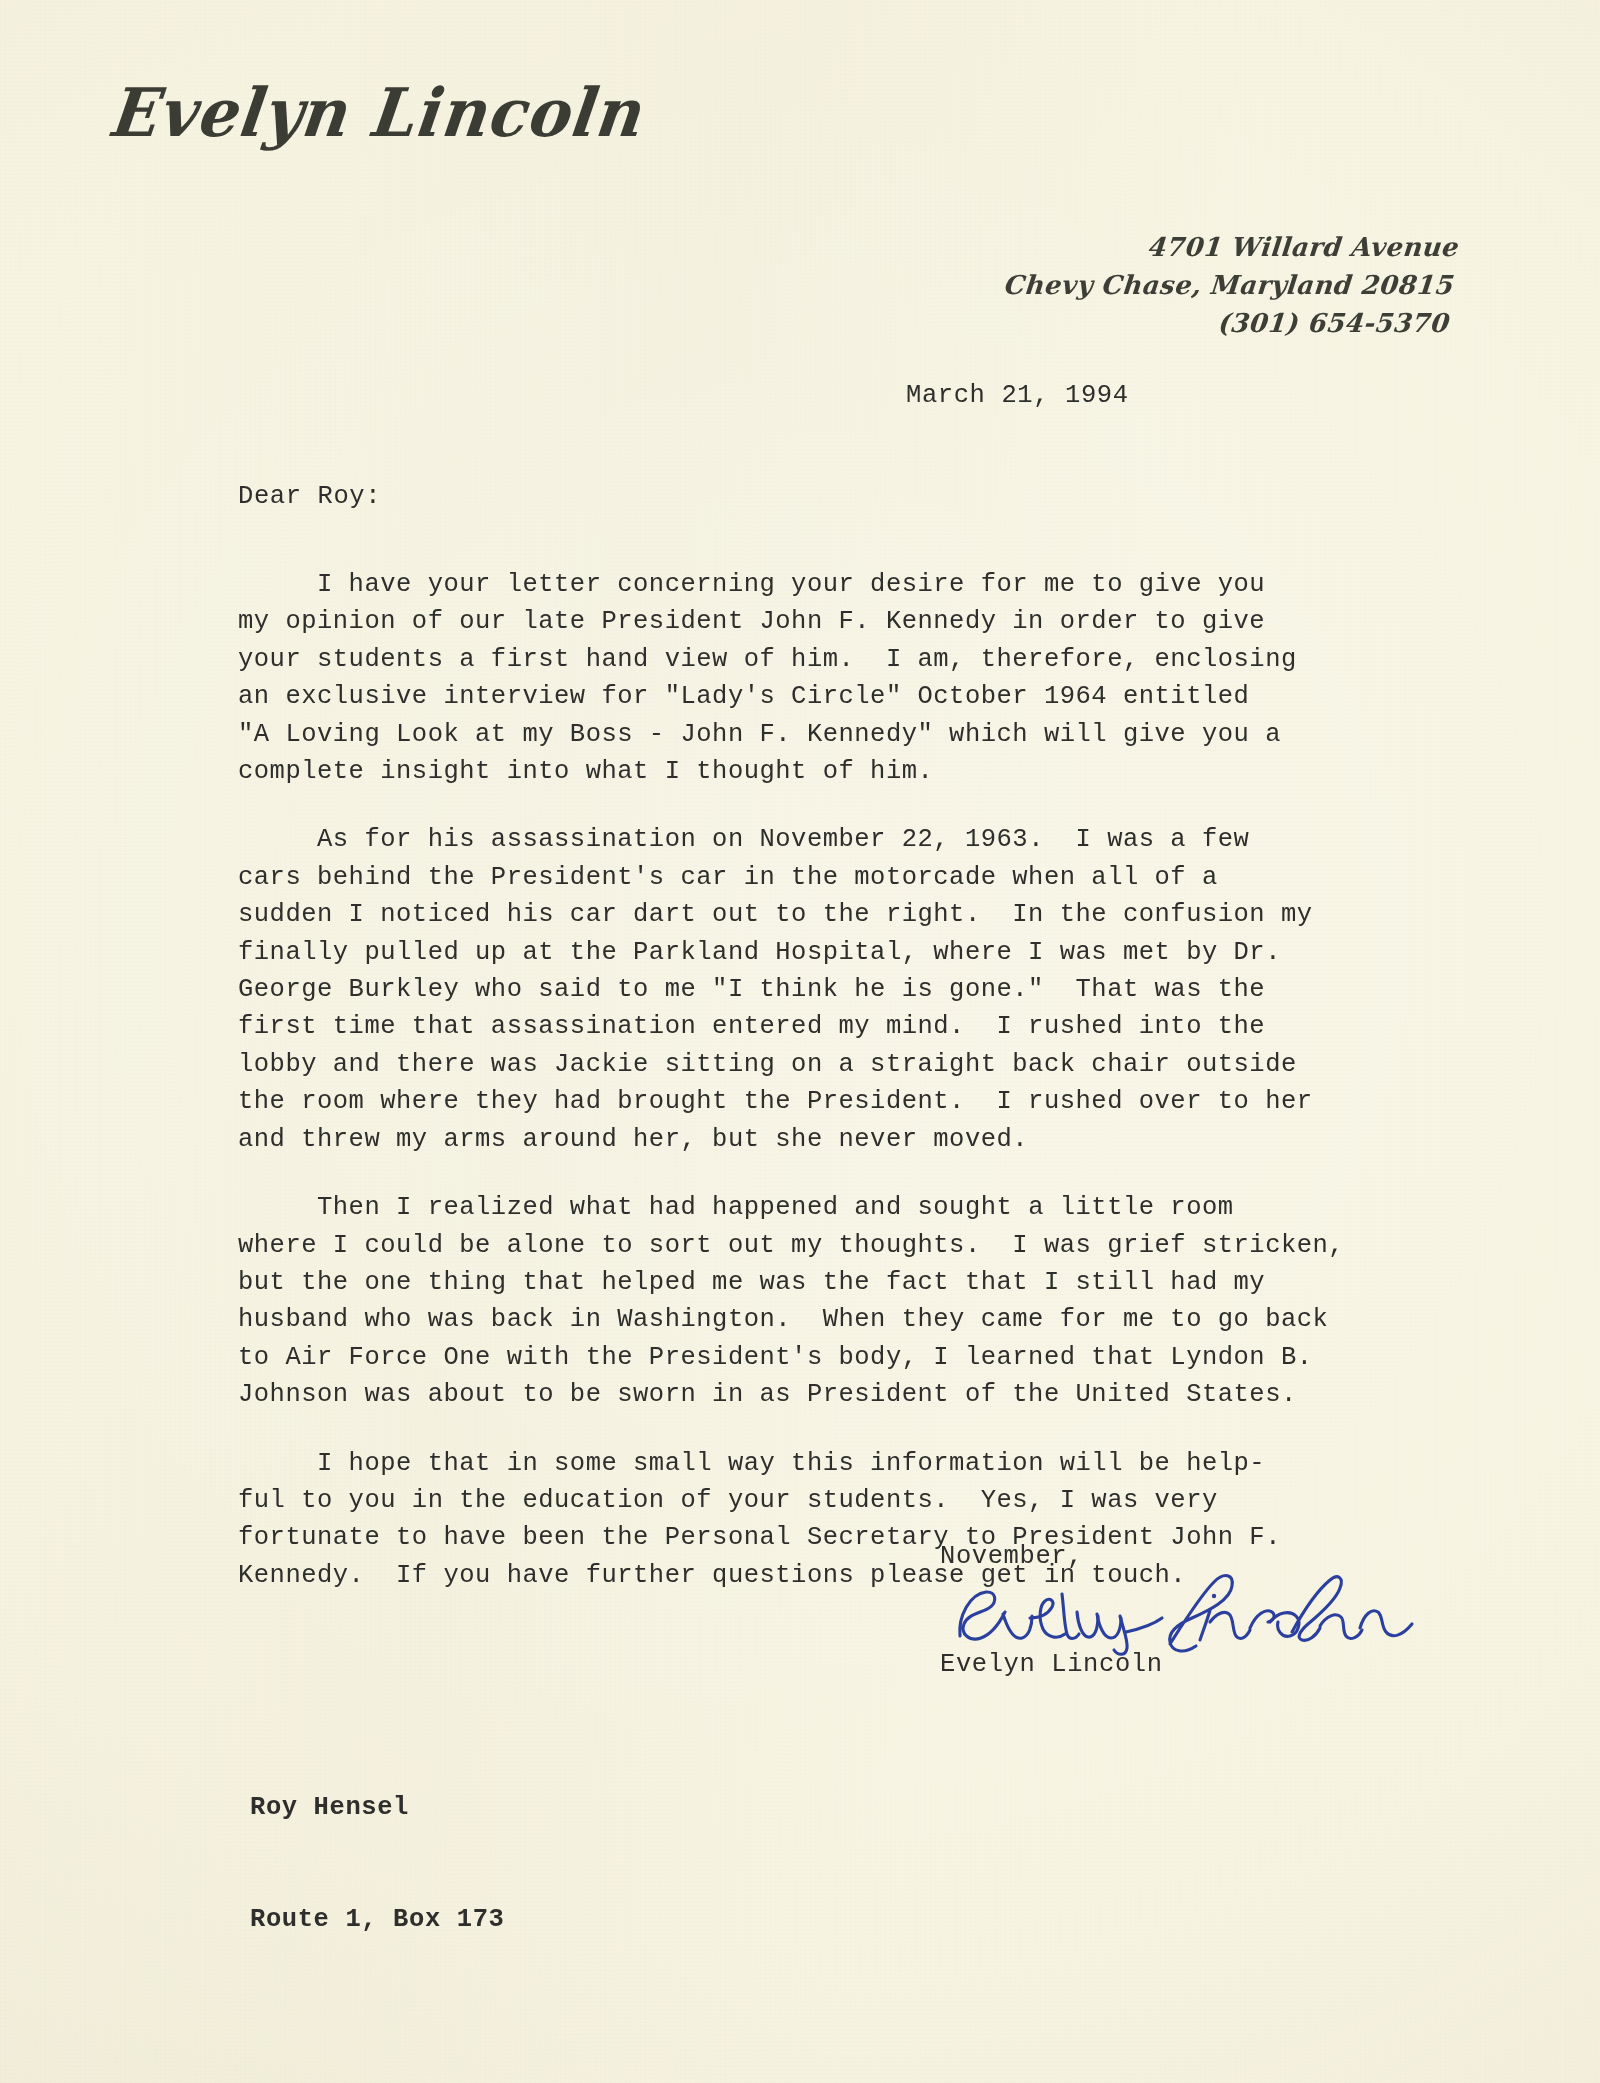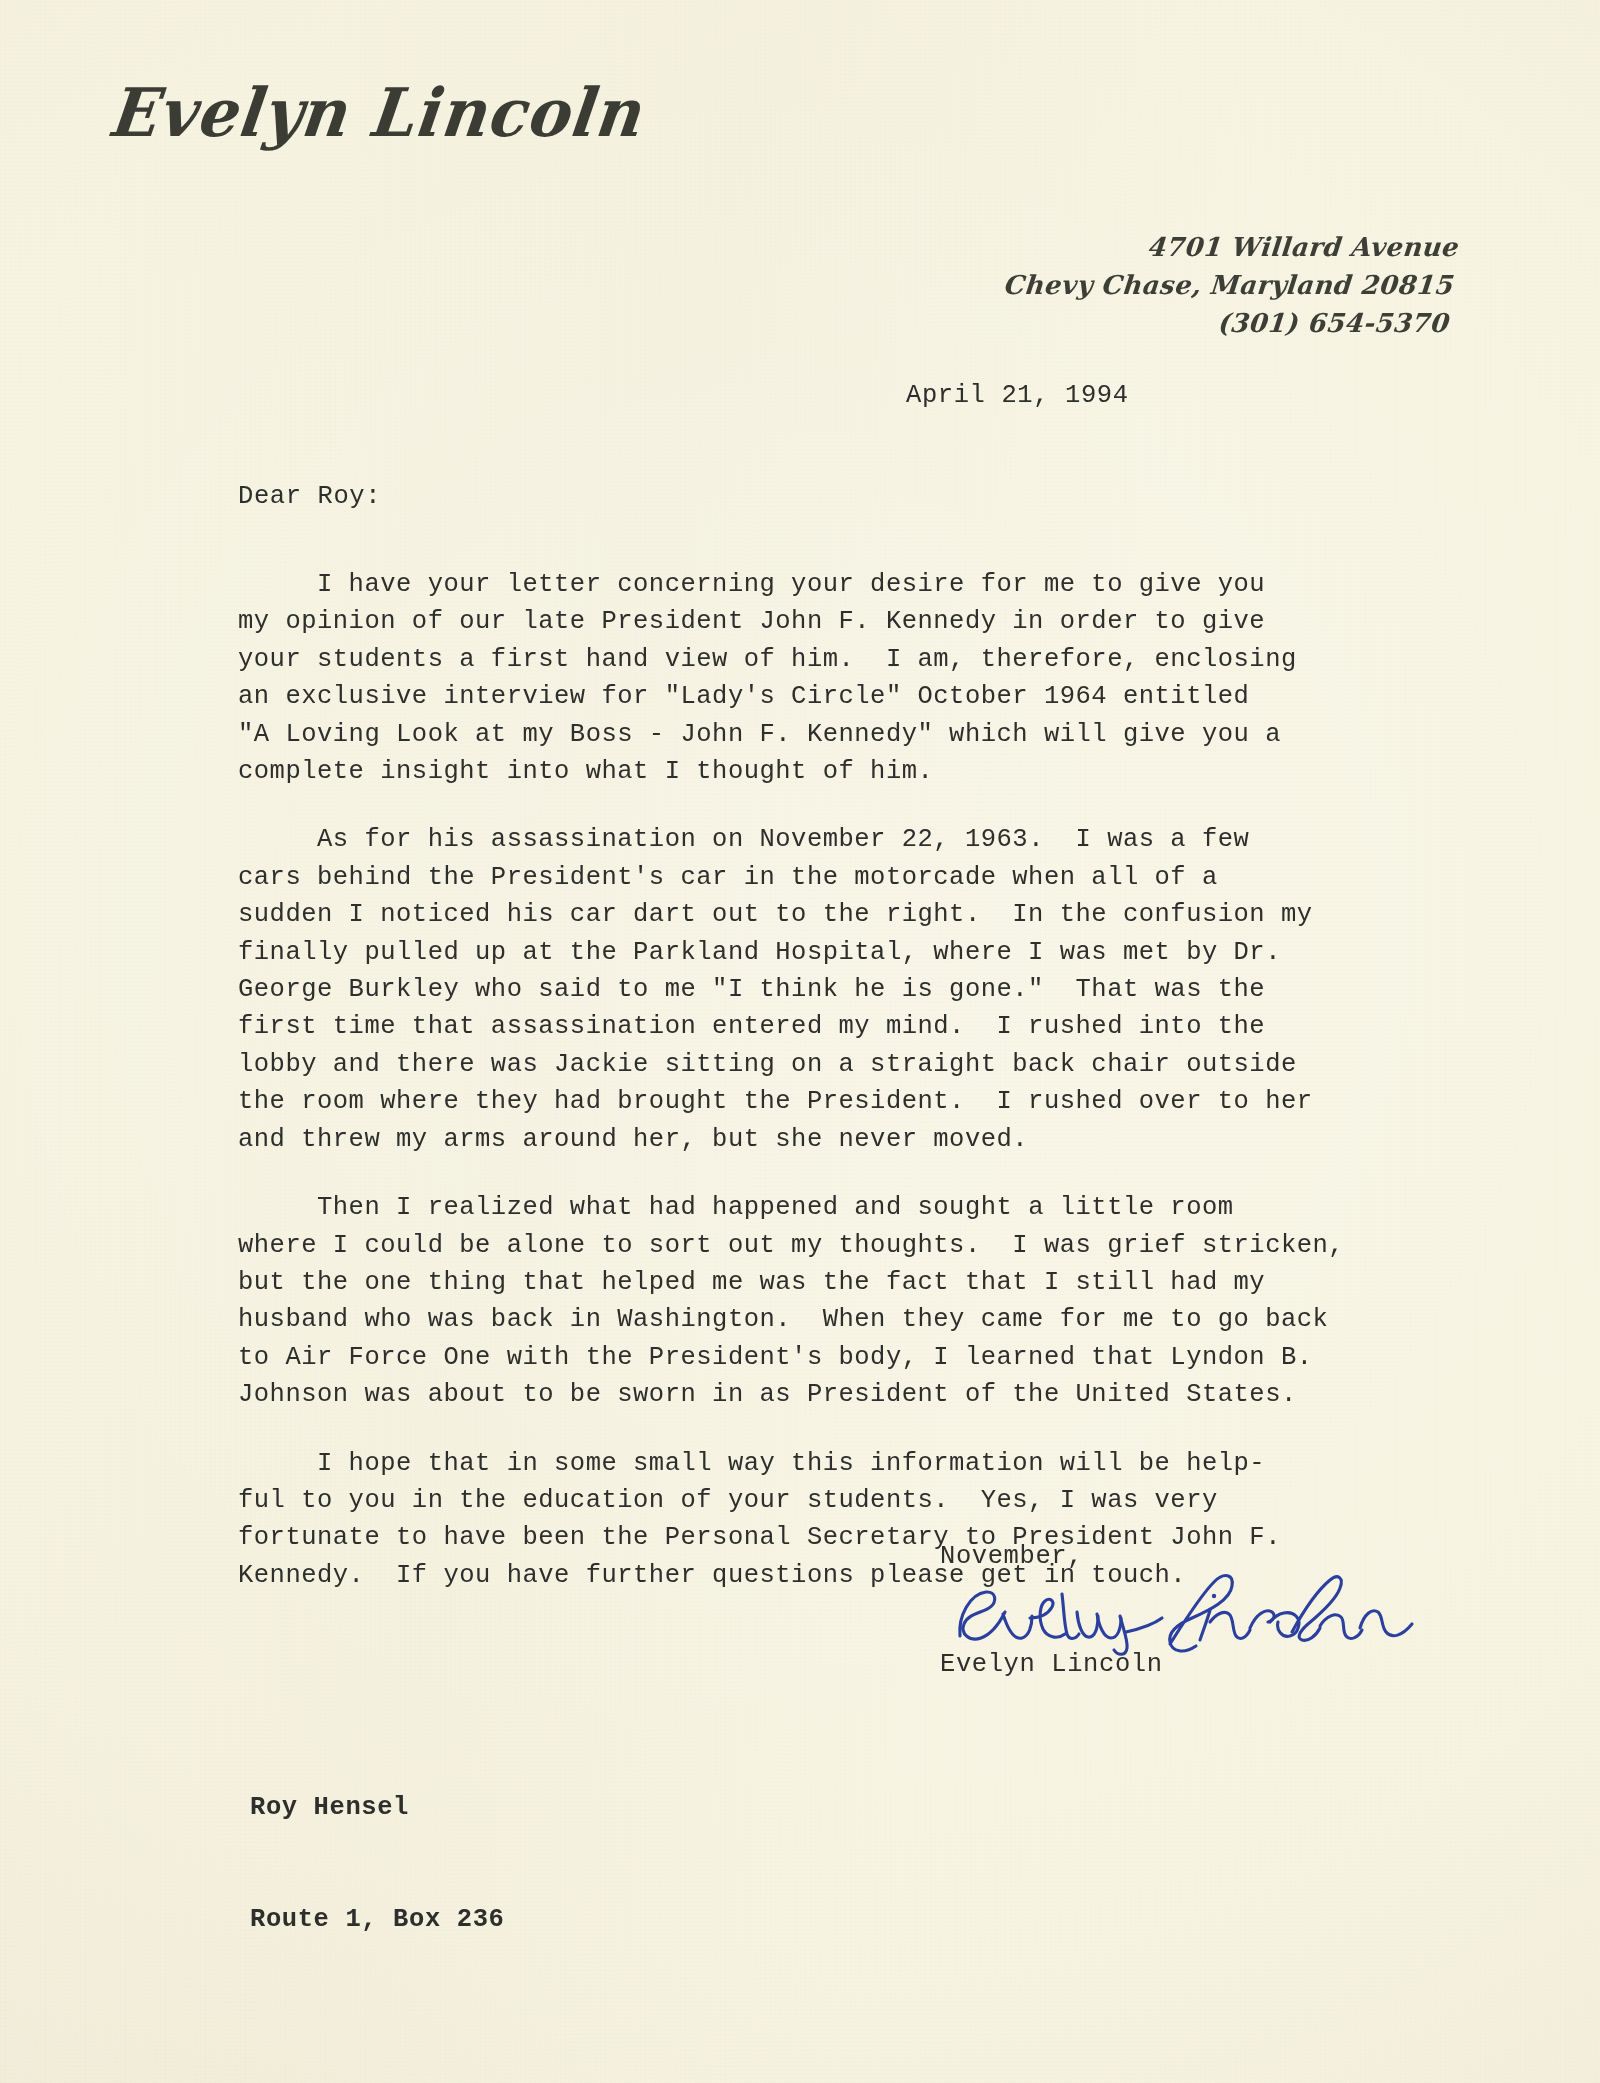--- a/index.html
+++ b/index.html
@@ -172,21 +172,21 @@
   <div id="paper-grain"></div>
 
   <div id="letterhead-name">Evelyn Lincoln</div>
 
   <div id="letterhead-address">
     <div>4701 Willard Avenue</div>
     <div>Chevy Chase, Maryland 20815</div>
     <div>(301) 654-5370</div>
   </div>
 
-  <div id="date-line" class="tw">April 21, 1994</div>
+  <div id="date-line" class="tw">March 21, 1994</div>
 
   <div id="salutation" class="tw">Dear Roy:</div>
 
   <div id="body">
     <p class="para tw">     I have your letter concerning your desire for me to give you
 my opinion of our late President John F. Kennedy in order to give
 your students a first hand view of him.  I am, therefore, enclosing
 an exclusive interview for "Lady's Circle" October 1964 entitled
 "A Loving Look at my Boss - John F. Kennedy" which will give you a
 complete insight into what I thought of him.</p>
@@ -244,17 +244,17 @@
         <path d="M412,62 C416,48 424,42 430,46 C435,50 433,60 438,66
                  C444,73 454,70 464,58"></path>
       </g>
     </svg>
   </div>
 
   <div id="signature-typed" class="tw">Evelyn Lincoln</div>
 
   <div id="recipient" class="tw">
     <span class="addr-line">Roy Hensel</span>
-    <span class="addr-line">Route 1, Box 236</span>
+    <span class="addr-line">Route 1, Box 173</span>
     
   </div>
 
 </div>
 
 </body></html>

